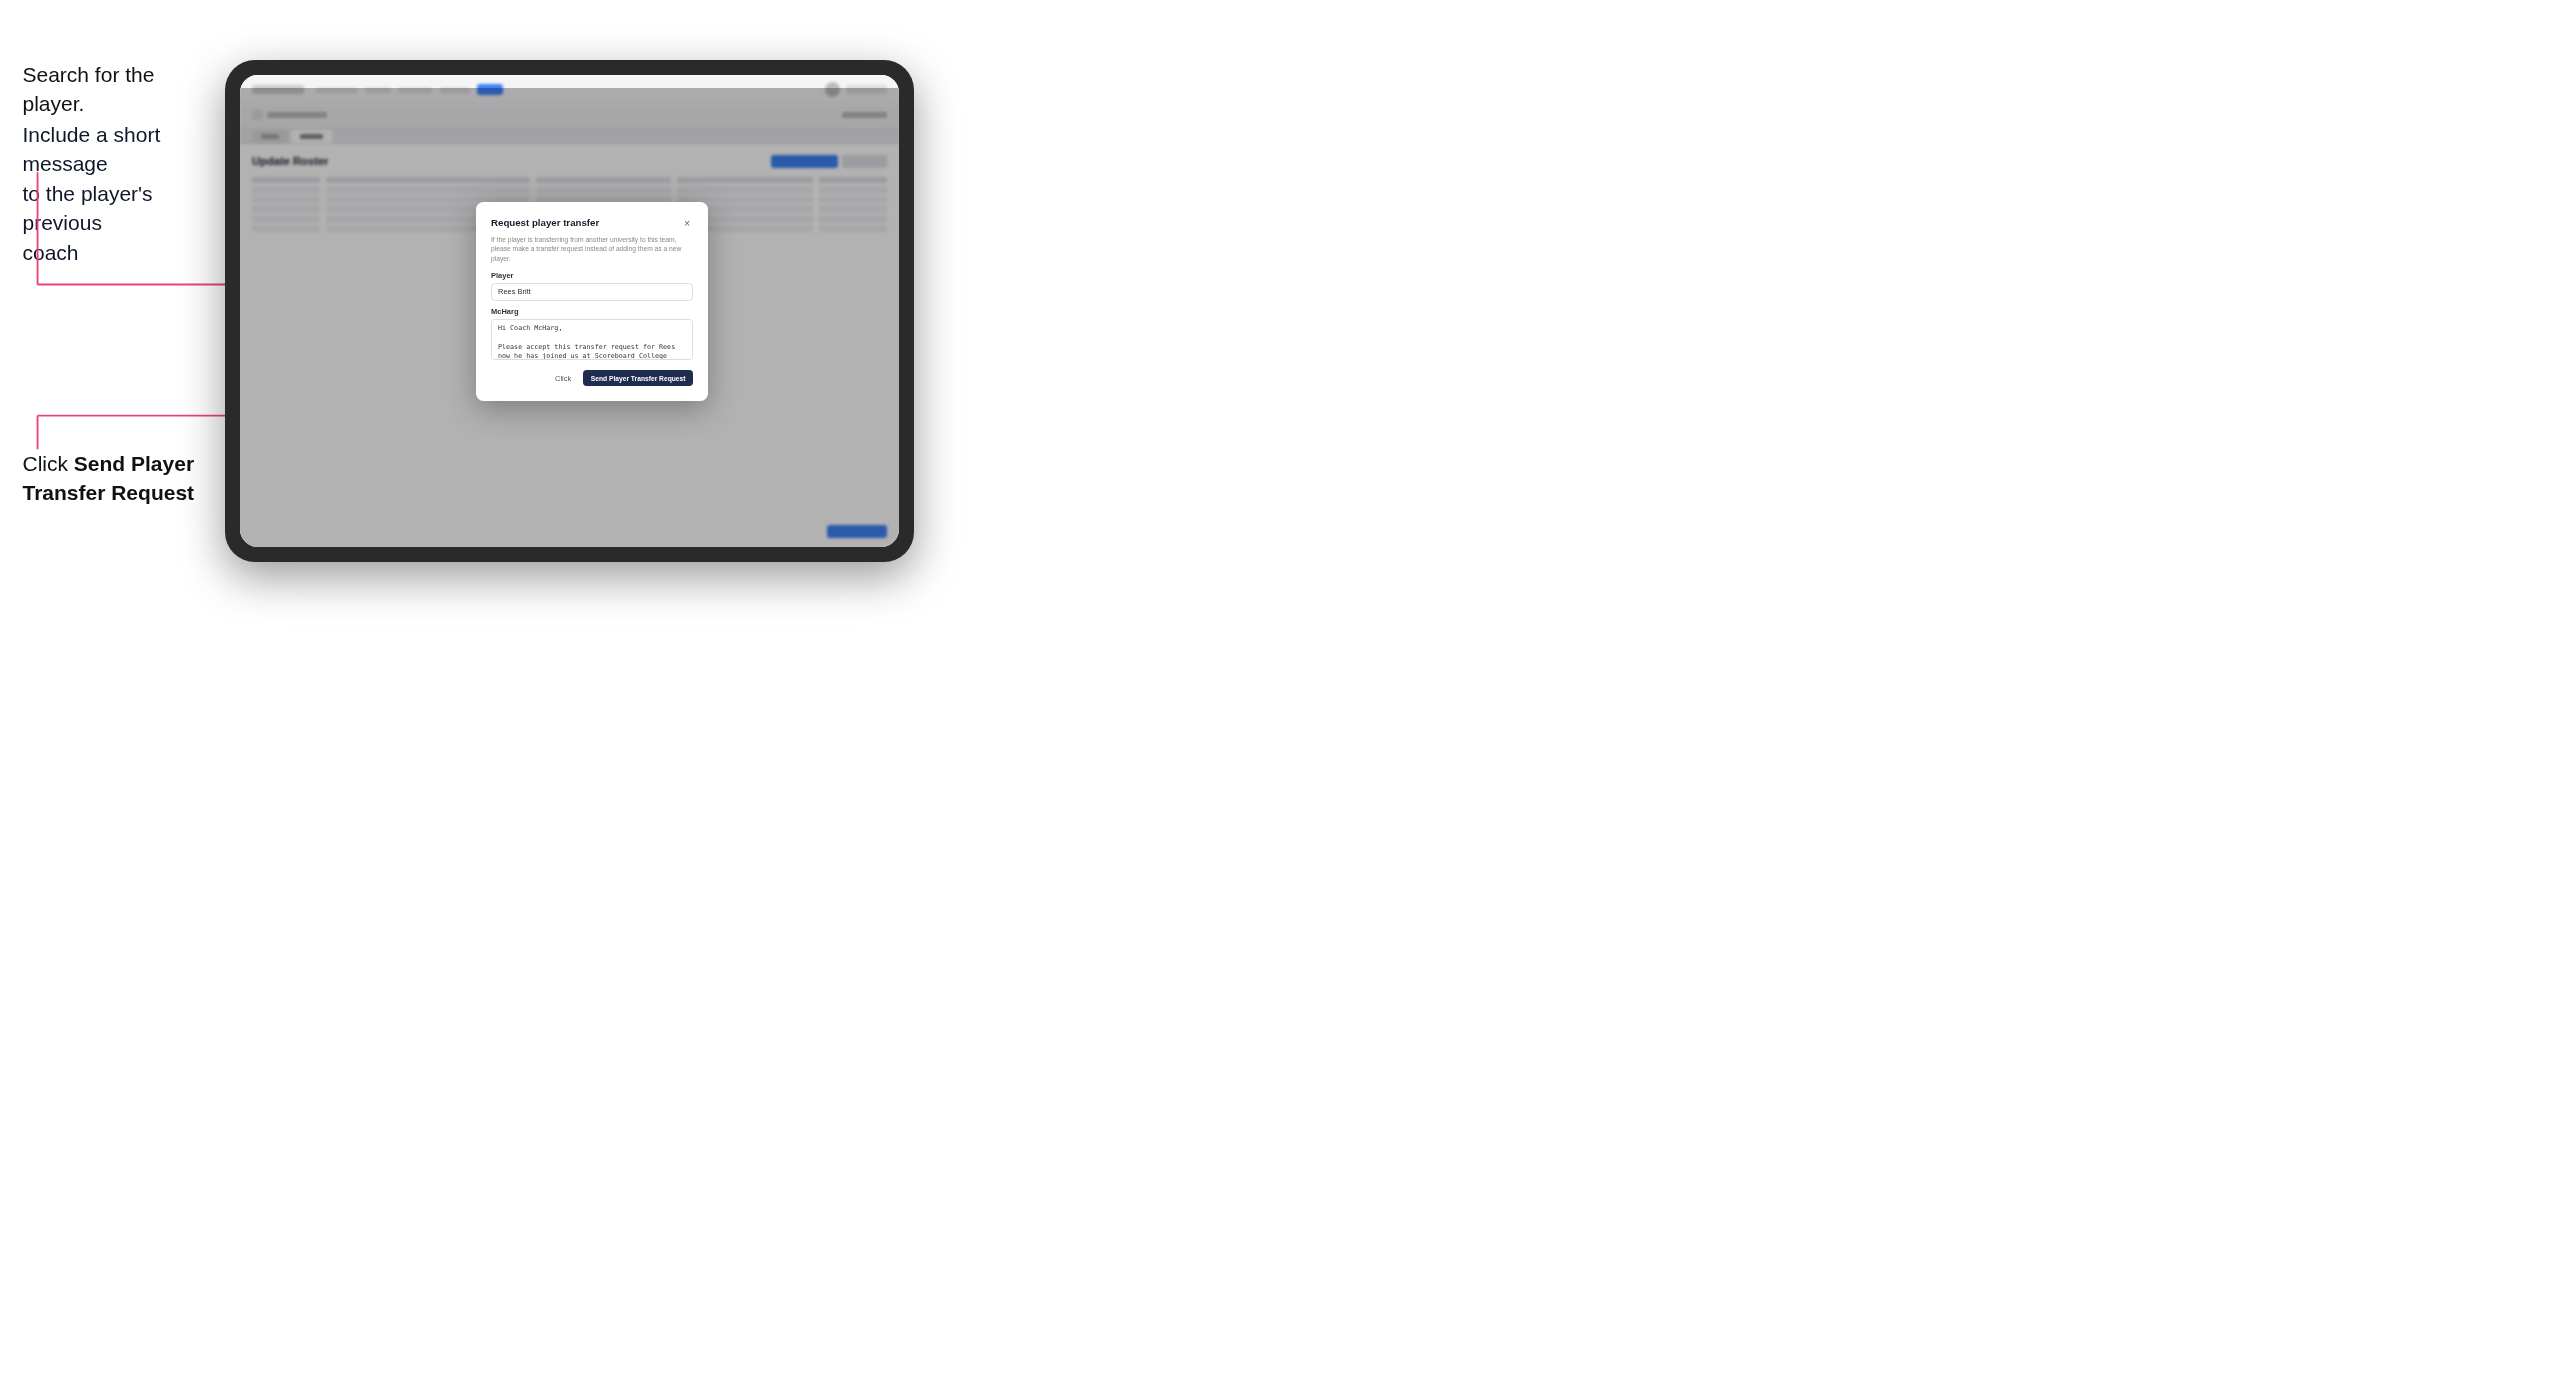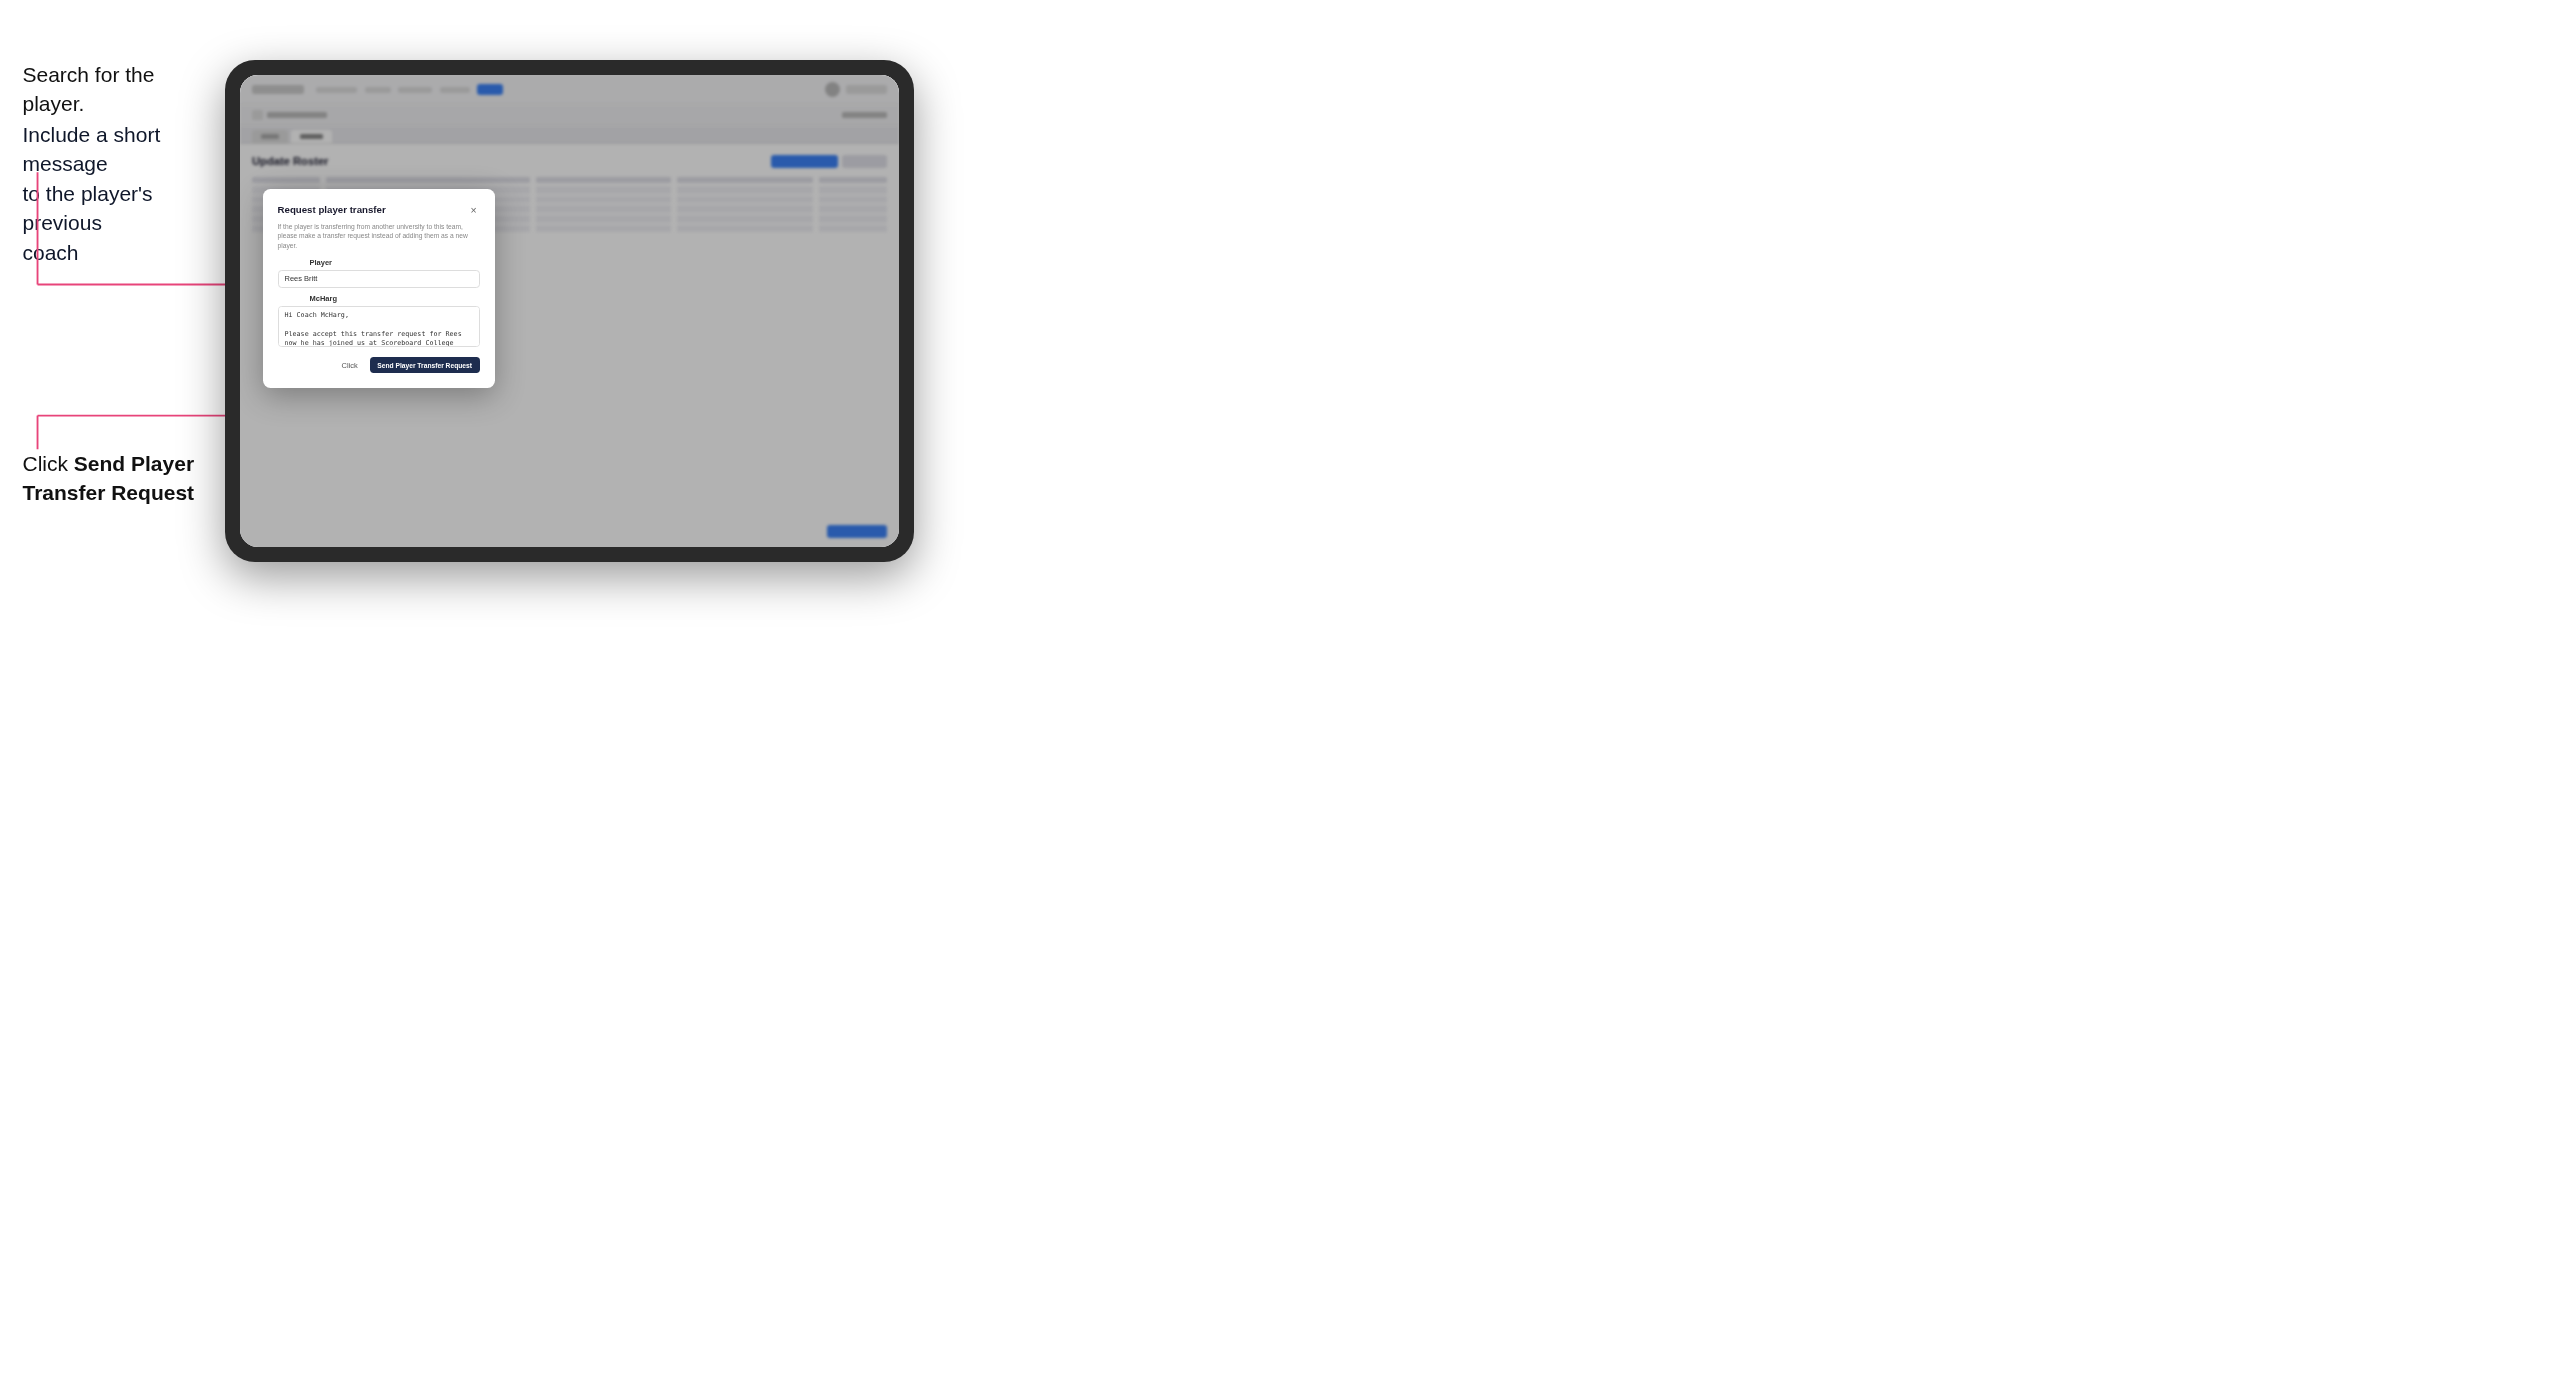--- a/index.html
+++ b/index.html
@@ -69,28 +69,28 @@
       height: 100%;
       background: #e8e8ec;
       border-radius: 18px;
       overflow: hidden;
       position: relative;
     }
 
     
     .modal-overlay {
       position: absolute;
-      top: 0;
+      top: 13px;
       left: 0;
       width: 100%;
       height: 100%;
       background: rgba(0,0,0,0.3);
       display: flex;
       align-items: center;
-      justify-content: flex-start;
+      justify-content: center;
       z-index: 10;
     }
 
     .modal {
       background: #fff;
       border-radius: 7.5px;
       padding: 15px;
       width: 232px;
       box-shadow: 0 7.5px 30px rgba(0,0,0,0.3);
       position: relative;
@@ -130,21 +130,20 @@
       color: #888;
       line-height: 1.4;
       margin-bottom: 7.5px;
     }
 
     .modal-label {
       font-size: 7.5px;
       font-weight: 600;
       color: #333;
       margin-bottom: 3px;
-      margin-left: 32px;
     }
 
     .modal-input {
       width: 100%;
       height: 18px;
       border: 0.7px solid #ddd;
       border-radius: 3.7px;
       padding: 0 6px;
       font-size: 7.5px;
       color: #333;

